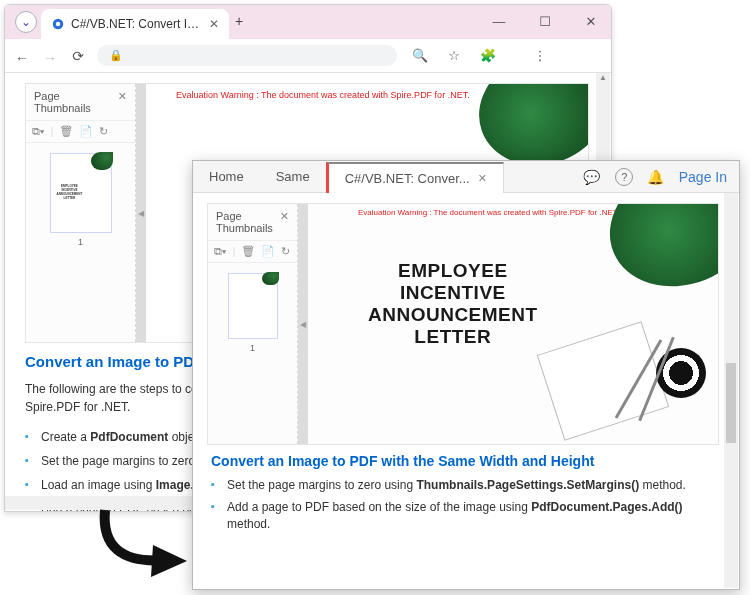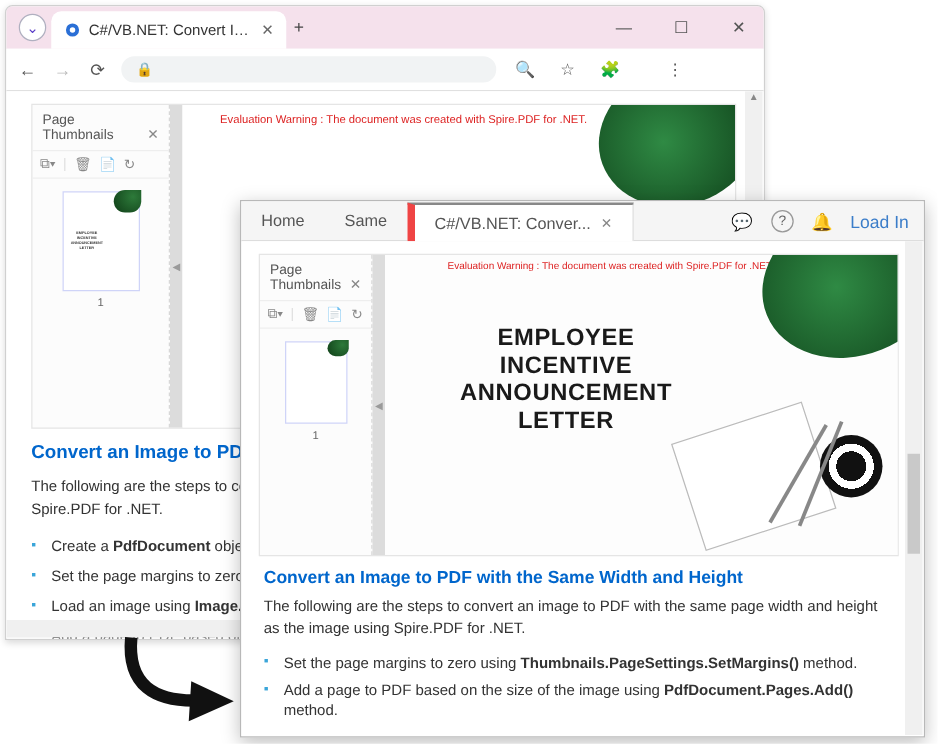--- a/index.html
+++ b/index.html
@@ -26,21 +26,21 @@
   
   .chrome-content { position: relative; height: calc(100% - 68px); background: #fff; overflow: hidden; }
   .chrome-scrollbar { position: absolute; right: 1px; top: 0; bottom: 16px; width: 14px; background: #f0f0f0; }
   .chrome-scrollbar .thumb { position: absolute; left: 2px; right: 2px; top: 260px; height: 170px; background: #c9c9c9; border-radius: 2px; }
   .chrome-scrollbar .arrow { position: absolute; left: 2px; right: 2px; height: 12px; font-size: 8px; text-align: center; color: #888; }
   .chrome-h-scrollbar { position: absolute; left: 0; right: 14px; bottom: 1px; height: 14px; background: #f0f0f0; }
 
   
   .pdf-view { position: absolute; left: 20px; top: 10px; right: 22px; height: 260px; display: flex; border: 1px solid #e5e5e5; background: #fcfcfc; }
   .pdf-sidebar { width: 110px; border-right: 1px dashed #d8d8d8; }
-  .pdf-sidebar-hdr { display: flex; align-items: flex-end; padding: 6px 8px; font-size: 11px; color: #555; border-bottom: 1px solid #eee; }
+  .pdf-sidebar-hdr { display: flex; align-items: flex-start; padding: 6px 8px; font-size: 11px; color: #555; border-bottom: 1px solid #eee; }
   .pdf-sidebar-hdr .x { margin-left: auto; color: #888; }
   .pdf-toolbar { display: flex; gap: 6px; padding: 4px 6px; border-bottom: 1px solid #eee; color: #888; font-size: 11px; }
   .pdf-toolbar .sep { color: #ddd; }
   .pdf-thumbs { padding: 10px; text-align: center; }
   .pdf-thumb { width: 62px; height: 80px; border: 1px solid #cfd4f8; background: #fff; margin: 0 auto; position: relative; }
   .pdf-thumb .leaf { position: absolute; right: -2px; top: -2px; width: 22px; height: 18px; background: radial-gradient(circle at 70% 30%, #2d7a3a, #0f3d17); border-radius: 10px 0 10px 10px; }
   .pdf-thumb .txt { position: absolute; left: 6px; top: 30px; font-size: 3px; font-weight: 700; color: #333; }
   .pdf-pagenum { font-size: 9px; color: #666; margin-top: 4px; }
   .pdf-handle { width: 10px; background: #dcdcdc; display: flex; align-items: center; justify-content: center; color: #9a9a9a; font-size: 8px; }
   .pdf-main { flex: 1; background: #fff; position: relative; overflow: hidden; }
@@ -54,21 +54,21 @@
   .article h2 { color: #0066cc; font-size: 15px; font-weight: 600; margin-bottom: 10px; }
   .article p { margin-bottom: 12px; line-height: 1.5; }
   .article ul { list-style: none; }
   .article li { position: relative; padding-left: 16px; margin-bottom: 6px; line-height: 1.5; }
   .article li::before { content: "▪"; position: absolute; left: 0; color: #3aa5d9; font-size: 11px; }
 
   
   .acro-window { position: absolute; left: 192px; top: 160px; width: 548px; height: 430px; border: 1px solid #b8b8b8; background: #fff; box-shadow: 0 4px 14px rgba(0,0,0,0.25); overflow: hidden; }
   .acro-tabbar { height: 32px; background: #f5f5f5; border-bottom: 1px solid #ddd; display: flex; align-items: center; font-size: 13px; color: #555; }
   .acro-tab { padding: 0 16px; height: 100%; display: flex; align-items: center; }
-  .acro-tab.active { background: #fff; border-top: 2px solid #888; border-right: 1px solid #ddd; border-left: 6px solid #ef4444; margin-bottom: -1px; }
+  .acro-tab.active { background: #fff; border-top: 2px solid #888; border-right: 1px solid #ddd; border-left: 3px solid #ef4444; margin-bottom: -1px; }
   .acro-tab .x { margin-left: 8px; font-size: 11px; color: #888; }
   .acro-right { margin-left: auto; display: flex; gap: 14px; align-items: center; padding-right: 12px; color: #666; font-size: 14px; }
   .acro-right .signin { color: #3b7dc9; font-weight: 400; }
 
   .acro-content { position: relative; height: calc(100% - 32px); background: #fff; }
   .acro-scrollbar { position: absolute; right: 1px; top: 0; bottom: 1px; width: 14px; background: #f0f0f0; }
   .acro-scrollbar .thumb { position: absolute; left: 2px; right: 2px; top: 170px; height: 80px; background: #c9c9c9; }
 
   .acro-viewer { position: absolute; left: 14px; top: 10px; right: 20px; height: 242px; display: flex; border: 1px solid #e5e5e5; background: #fcfcfc; }
   .acro-viewer .pdf-main2 { flex: 1; background: #fdfdfd; position: relative; overflow: hidden; }
@@ -197,21 +197,21 @@
     <div class="acro-tab">Home</div>
     <div class="acro-tab">Same</div>
     <div class="acro-tab active">
       <span>C#/VB.NET: Conver...</span>
       <span class="x">✕</span>
     </div>
     <div class="acro-right">
       <span>💬</span>
       <span style="border:1px solid #999;border-radius:50%;width:18px;height:18px;display:inline-flex;align-items:center;justify-content:center;font-size:11px">?</span>
       <span>🔔</span>
-      <span class="signin">Load In</span>
+      <span class="signin">Page In</span>
     </div>
   </div>
   <div class="acro-content">
     <div class="acro-viewer">
       <div class="pdf-sidebar" style="width:90px">
         <div class="pdf-sidebar-hdr">
           <span>Page Thumbnails</span>
           <span class="x">✕</span>
         </div>
         <div class="pdf-toolbar">
@@ -240,21 +240,20 @@
           <div>EMPLOYEE</div>
           <div>INCENTIVE</div>
           <div>ANNOUNCEMENT</div>
           <div>LETTER</div>
         </div>
       </div>
     </div>
 
     <div class="acro-article">
       <h2>Convert an Image to PDF with the Same Width and Height</h2>
-      <p>The following are the steps to convert an image to PDF with the same page width and height as the image using Spire.PDF for .NET.</p>
       <ul id="acro-steps">
           <li>Set the page margins to zero using <b>Thumbnails.PageSettings.SetMargins()</b> method.</li>
           <li>Add a page to PDF based on the size of the image using <b>PdfDocument.Pages.Add()</b> method.</li>
         </ul>
     </div>
 
     <div class="acro-scrollbar">
       <div class="thumb"></div>
     </div>
   </div>

